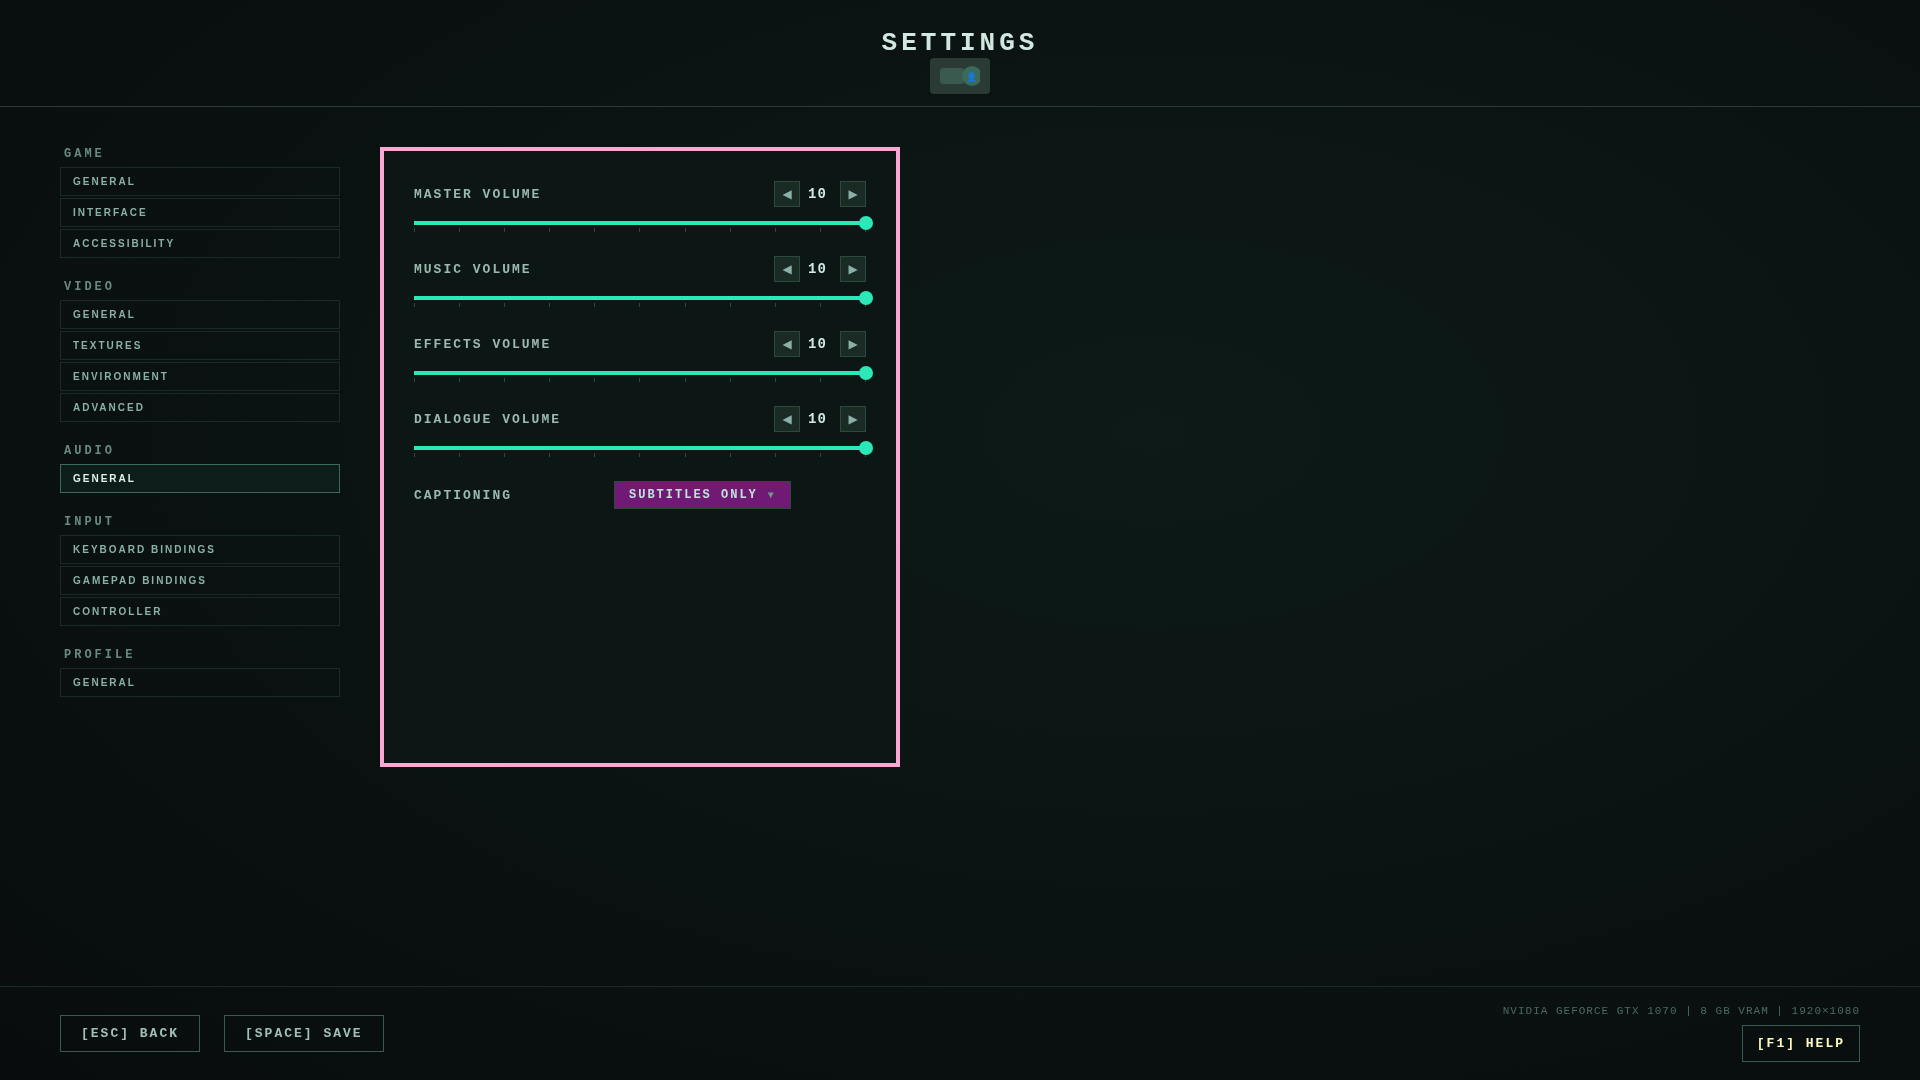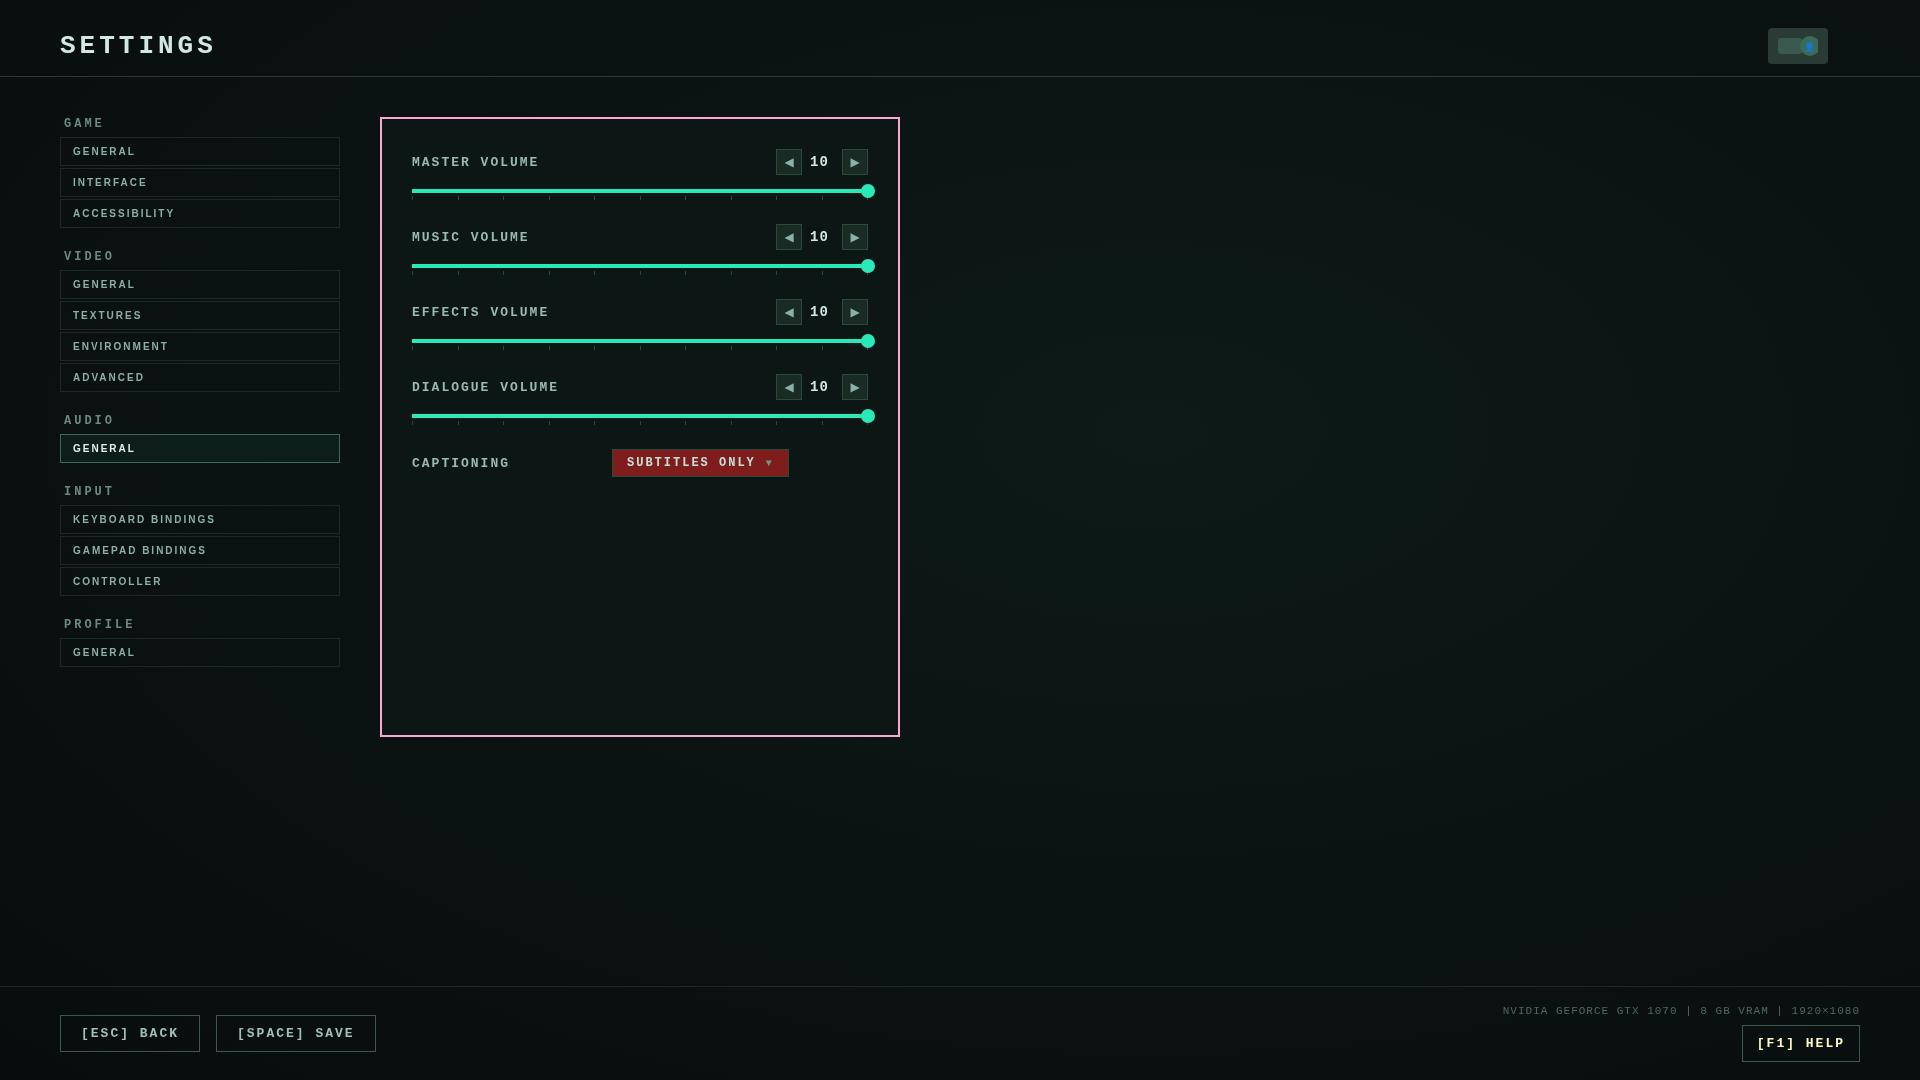--- a/index.html
+++ b/index.html
@@ -25,26 +25,27 @@
 
     #app {
       position: relative;
       z-index: 1;
       width: 100%;
       height: 100%;
     }
 
     
     #header {
-      padding: 28px 92px 0 60px;
+      padding: 28px 60px 0 60px;
       border-bottom: 1px solid #2a3a35;
       padding-bottom: 12px;
       display: flex;
       align-items: center;
       justify-content: space-between;
+      flex-direction: column;
     }
 
     #header-title {
       font-size: 26px;
       font-weight: bold;
       letter-spacing: 4px;
       color: #d0e8e0;
       text-transform: uppercase;
     }
 
@@ -111,21 +112,21 @@
     .sidebar-item.active {
       background: #0d1e1a;
       border: 1px solid #3a6a5a;
       color: #e0f0e8;
     }
 
     
     #content-panel {
       flex: 1;
       background: #0c1614;
-      border: 2px solid #f9a8d4;
+      border: 4px solid #f9a8d4;
       padding: 30px 30px;
       max-width: 520px;
       min-height: 560px;
       max-height: 620px;
       position: relative;
     }
 
     .setting-row {
       display: flex;
       align-items: center;
@@ -221,21 +222,21 @@
     }
 
     .setting-row-top {
       display: flex;
       align-items: center;
       justify-content: space-between;
       margin-bottom: 6px;
     }
 
     .dropdown-btn {
-      background: #7f1d1d;
+      background: #701a75;
       border: 1px solid #2a4a3a;
       color: #c0e0d8;
       padding: 6px 14px;
       font-size: 12px;
       font-family: 'Courier New', monospace;
       letter-spacing: 2px;
       font-weight: bold;
       cursor: pointer;
       display: flex;
       align-items: center;
@@ -256,21 +257,21 @@
       right: 0;
       padding: 18px 60px;
       display: flex;
       align-items: center;
       justify-content: space-between;
       border-top: 1px solid #1a2a25;
     }
 
     #footer-left {
       display: flex;
-      gap: 16px;
+      gap: 24px;
     }
 
     .footer-btn {
       border: 1px solid #3a5a50;
       background: transparent;
       color: #a0c0b8;
       padding: 10px 20px;
       font-size: 13px;
       font-family: 'Courier New', monospace;
       letter-spacing: 2px;

